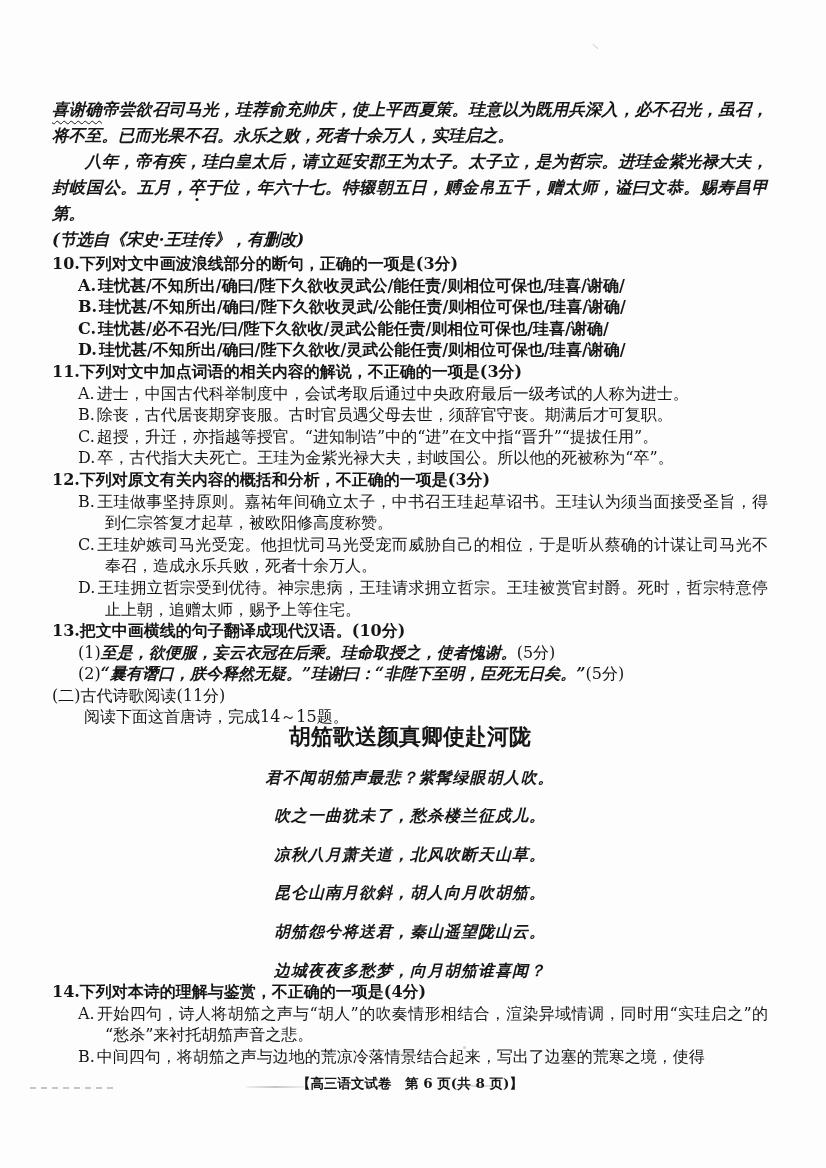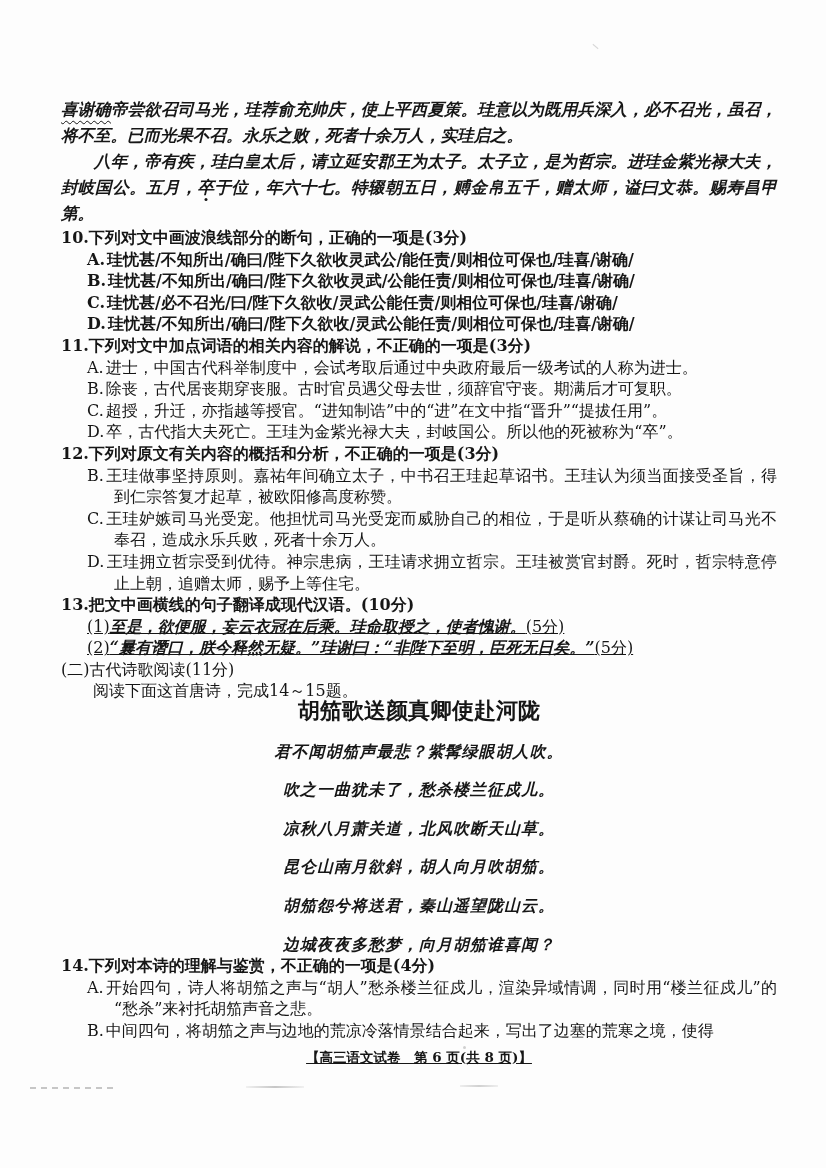--- a/index.html
+++ b/index.html
@@ -7,21 +7,21 @@
     position: relative;
     width: 826px;
     height: 1168px;
     background: #fdfdfd;
     color: #161616;
     font-family: "DejaVu Serif", serif;
     overflow: hidden;
   }
   .content {
     position: absolute;
-    left: 61px;
+    left: 52px;
     top: 97px;
     width: 716px;
     font-size: 16px;
     line-height: 21.6px;
   }
   p { margin: 0; }
 
   
   .passage p {
     font-size: 16.5px;
@@ -62,21 +62,20 @@
   .option {
     padding-left: 53px;
     text-indent: -27px;
     text-align: justify;
   }
   .option .opt-label { margin-right: 2px; }
   .bold-opts .option { font-weight: 700; }
   .sub-item {
     padding-left: 53px;
     text-indent: -27px;
-    text-decoration: underline;
   }
   .kai-inline { font-style: italic; font-weight: 600; }
   .section-heading { font-weight: 400; }
   .instruction { text-indent: 2em; }
 
   
   .poem { text-align: center; }
   .poem-title {
     font-family: Liberation Mono, monospace;
     font-weight: 700;
@@ -84,21 +83,20 @@
   }
   .poem-author, .poem-line { font-style: italic; font-weight: 600; }
   .poem-line { letter-spacing: 1px; margin-top: 17px; }
 
   
   .footer {
     text-align: center;
     font-size: 13.5px;
     font-weight: 700;
     margin-top: 5px;
-    text-decoration: underline;
   }
 
   
   .artifact { position: absolute; pointer-events: none; }
   .dash1 {
     left: 30px; top: 1087px; width: 88px; height: 2px; opacity: .5;
     background: repeating-linear-gradient(90deg, rgba(70,70,70,.6) 0 6px, transparent 6px 11px);
   }
   .dash2 {
     left: 246px; top: 1086px; width: 58px; height: 2px; opacity: .45;
@@ -119,20 +117,21 @@
 </style>
 </head>
 <body>
 
 <div class="page">
   <div class="content">
 
     <div class="passage">
       <p><span class="wavy">喜谢确</span><span>帝尝欲召司马光，珪荐俞充帅庆，使上平西夏策。珪意以为既用兵深入，必不召光，虽召，将不至。已而光果不召。永乐之败，死者十余万人，实珪启之。</span></p>
       <p class="indent2"><span>八年，帝有疾，珪白皇太后，请立延安郡王为太子。太子立，是为哲宗。进珪金紫光禄大夫，封岐国公。五月，</span><span class="dot-under">卒</span><span>于位，年六十七。特辍朝五日，赙金帛五千，赠太师，谥曰文恭。赐寿昌甲第。</span></p>
+      <p class="attribution">(节选自《宋史·王珪传》，有删改)</p>
     </div>
 
     <div class="question bold-opts">
       <p class="stem">10.下列对文中画波浪线部分的断句，正确的一项是(3分)</p>
       <p class="option"><span class="opt-label">A.</span><span>珪忧甚/不知所出/确曰/陛下久欲收灵武公/能任责/则相位可保也/珪喜/谢确/</span></p>
       <p class="option"><span class="opt-label">B.</span><span>珪忧甚/不知所出/确曰/陛下久欲收灵武/公能任责/则相位可保也/珪喜/谢确/</span></p>
       <p class="option"><span class="opt-label">C.</span><span>珪忧甚/必不召光/曰/陛下久欲收/灵武公能任责/则相位可保也/珪喜/谢确/</span></p>
       <p class="option"><span class="opt-label">D.</span><span>珪忧甚/不知所出/确曰/陛下久欲收/灵武公能任责/则相位可保也/珪喜/谢确/</span></p>
     </div>
 
@@ -167,21 +166,21 @@
       <p class="poem-line">君不闻胡笳声最悲？紫髯绿眼胡人吹。</p>
       <p class="poem-line">吹之一曲犹未了，愁杀楼兰征戍儿。</p>
       <p class="poem-line">凉秋八月萧关道，北风吹断天山草。</p>
       <p class="poem-line">昆仑山南月欲斜，胡人向月吹胡笳。</p>
       <p class="poem-line">胡笳怨兮将送君，秦山遥望陇山云。</p>
       <p class="poem-line">边城夜夜多愁梦，向月胡笳谁喜闻？</p>
     </div>
 
     <div class="question">
       <p class="stem">14.下列对本诗的理解与鉴赏，不正确的一项是(4分)</p>
-      <p class="option"><span class="opt-label">A.</span><span>开始四句，诗人将胡笳之声与“胡人”愁杀楼兰征戍儿，渲染异域情调，同时用“楼兰征戍儿”的“愁杀”来衬托胡笳声音之悲。</span></p>
+      <p class="option"><span class="opt-label">A.</span><span>开始四句，诗人将胡笳之声与“胡人”的吹奏情形相结合，渲染异域情调，同时用“实珪启之”的“愁杀”来衬托胡笳声音之悲。</span></p>
       <p class="option"><span class="opt-label">B.</span><span>中间四句，将胡笳之声与边地的荒凉冷落情景结合起来，写出了边塞的荒寒之境，使得</span></p>
     </div>
 
     <div class="footer">【高三语文试卷　第 6 页(共 8 页)】</div>
   </div>
 
   <div class="artifact dash1"></div>
   <div class="artifact dash2"></div>
   <div class="artifact dash3"></div>
   <div class="artifact speck1"></div>

